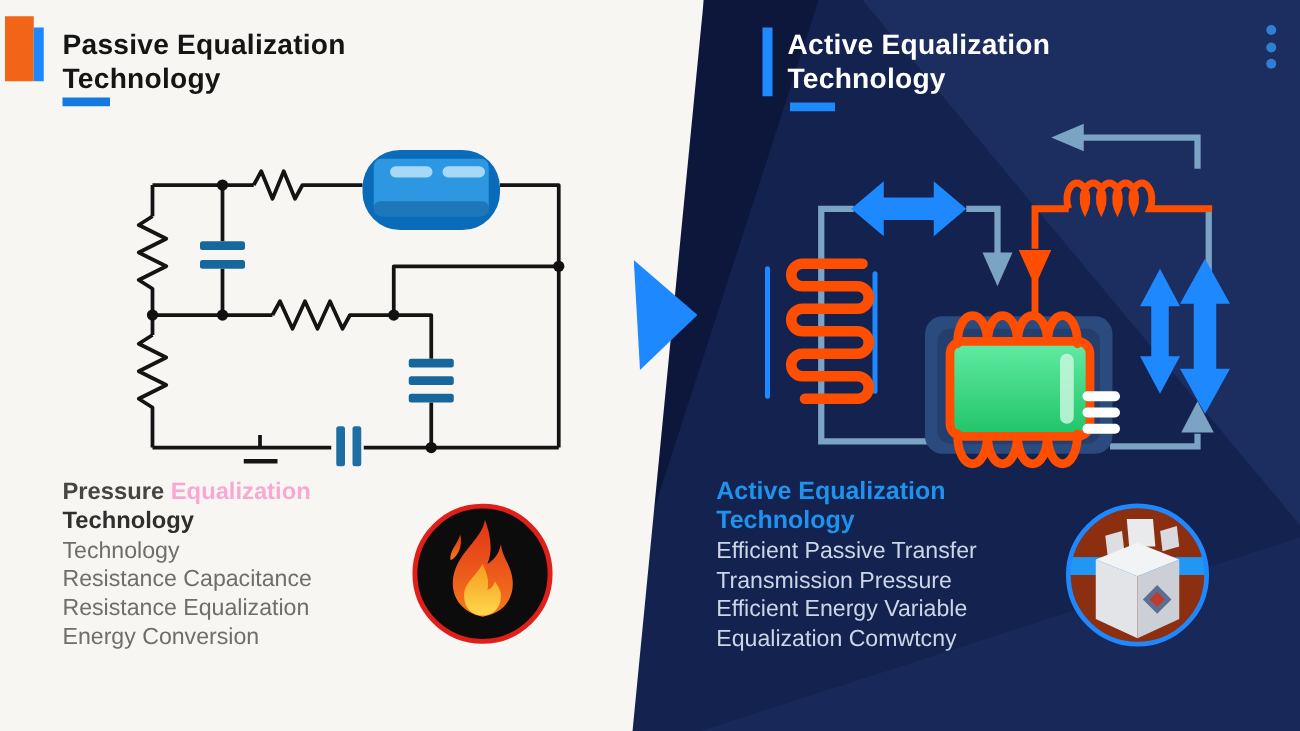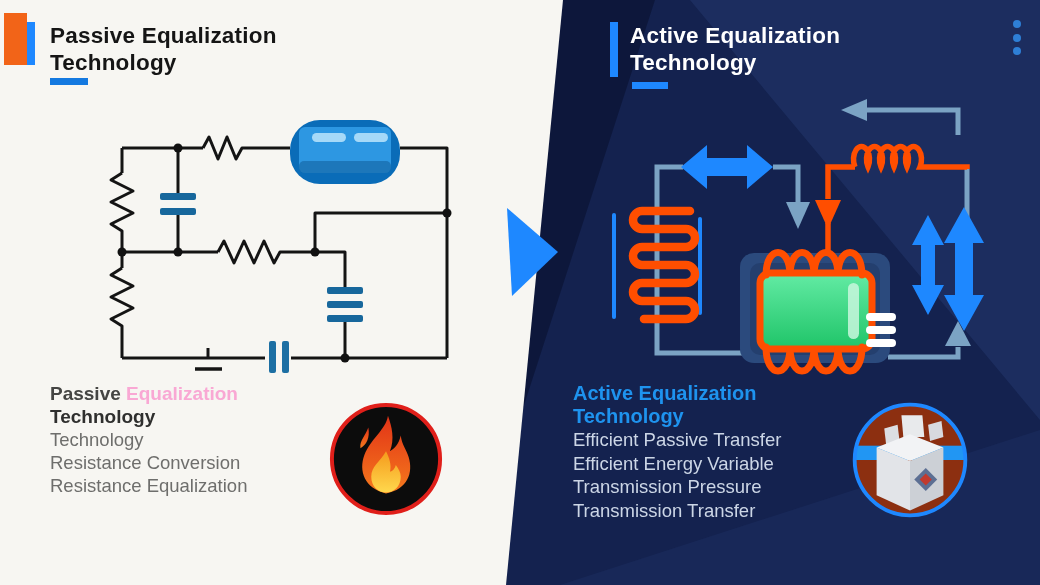--- a/index.html
+++ b/index.html
@@ -219,29 +219,30 @@
       <polygon points="30,52 65,38 100,52 65,66" fill="#f2f3f5"></polygon>
       <polygon points="30,52 65,66 65,118 30,102" fill="#e2e4e8"></polygon>
       <polygon points="65,66 100,52 100,102 65,118" fill="#ccd0d6"></polygon>
       <rect x="73" y="77" width="17" height="17" transform="rotate(45 81.5 85.5)" fill="#5c6f93"></rect>
       <rect x="77" y="81" width="9" height="9" transform="rotate(45 81.5 85.5)" fill="#c13a2e"></rect>
     </g>
     <circle cx="65" cy="65" r="58" fill="none" stroke="#1e88ff" stroke-width="4"></circle>
   </svg>
 
   <div class="abs l-footer">
-    <div class="h1"><span>Passive</span><span class="gray"> Equalization</span></div>
+    <div class="h1"><span>Pressure</span><span class="gray"> Equalization</span></div>
     <div class="h2">Technology</div>
     <div>Technology</div>
-    <div>Resistance Conversion</div>
+    <div>Resistance Capacitance</div>
     <div>Resistance Equalization</div>
+    <div>Energy Conversion</div>
   </div>
 
   <div class="abs r-footer">
     <div class="h1">Active Equalization</div>
     <div class="h2">Technology</div>
     <div>Efficient Passive Transfer</div>
+    <div>Transmission Pressure</div>
     <div>Efficient Energy Variable</div>
-    <div>Transmission Pressure</div>
-    <div>Transmission Transfer</div>
+    <div>Equalization Comwtcny</div>
   </div>
 
 </div>
 
 </body></html>

